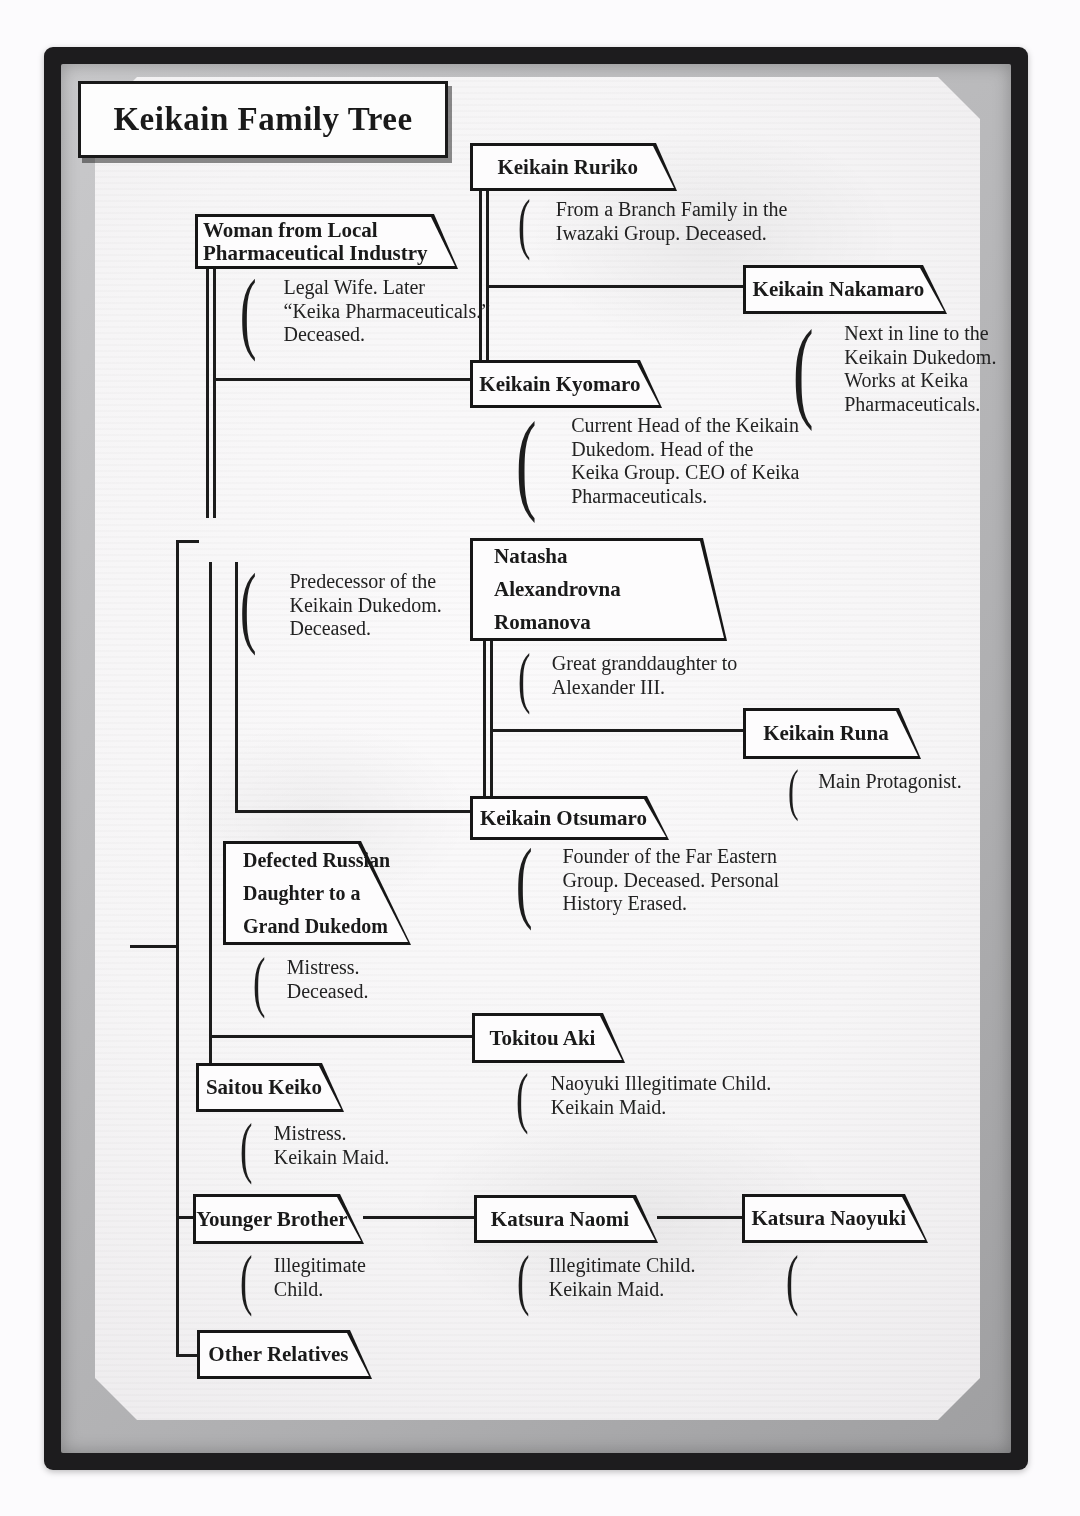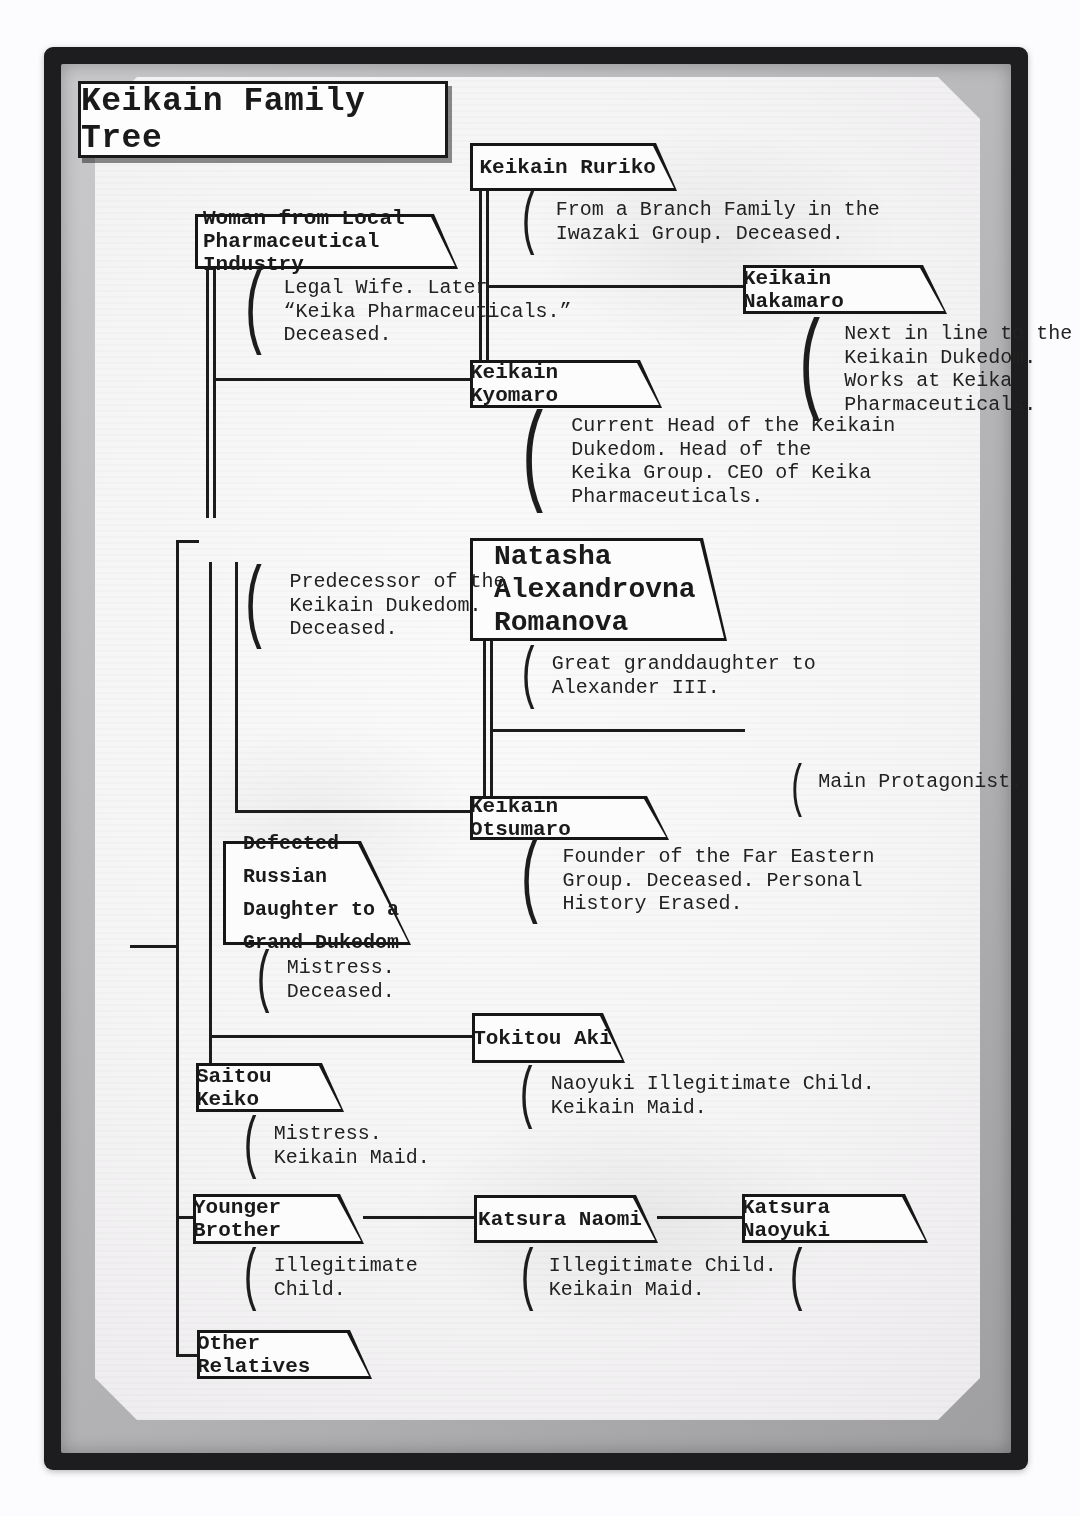--- a/index.html
+++ b/index.html
@@ -1,19 +1,19 @@
 <!DOCTYPE html>
 <html><head>
 <meta charset="utf-8">
 <style>
   html,body{margin:0;padding:0;background:#ffffff;}
   #stage{
     position:relative;width:1080px;height:1516px;overflow:hidden;
     background:#fcfbfd;
-    font-family:Liberation Mono, monospace;
+    font-family:Liberation Serif, serif;
     color:#1a1a1a;
   }
   
   .frame{
     position:absolute;left:44px;top:47px;width:984px;height:1423px;
     background:#1d1c1e;border-radius:9px;
     box-shadow:0 2px 6px rgba(0,0,0,.25);
   }
   .page{
     position:absolute;inset:17px;
@@ -56,21 +56,21 @@
   .nbox .fg{
     position:absolute;inset:3px;background:#fdfcfd;
     clip-path:polygon(0 0,calc(100% - var(--s)) 0,100% 100%,0 100%);
   }
   .nbox .nm{
     position:relative;display:flex;height:100%;align-items:center;justify-content:center;
     padding-right:calc(var(--s)*.55);
     font-weight:bold;font-size:21px;line-height:23px;white-space:pre-line;
   }
   .nbox.left .nm{justify-content:flex-start;padding-left:var(--pl,10px);padding-right:0;}
-  .nbox.tall .nm{font-size:28px;line-height:33px;}
+  .nbox.tall .nm{font-size:21px;line-height:33px;}
   
   .desc{position:absolute;left:var(--x);top:var(--y);display:flex;align-items:flex-start;}
   .desc .br{
     display:block;font-size:var(--bf,68px);line-height:1;font-weight:400;color:#1d1d1d;
     transform:scaleX(.55);transform-origin:0 0;margin-top:-9px;width:.35em;
   }
   .desc .dt{
     margin-left:var(--tm,12px);
     font-size:20px;line-height:23.5px;white-space:pre-line;color:#222;
   }
@@ -144,20 +144,25 @@
 
 
   <div class="nbox left tall" style="--x:470px;--y:538px;--w:257px;--h:103px;--s:24px;--pl:24px;">
     <i class="bg"></i>
       <i class="fg"></i>
     <span class="nm">Natasha
 Alexandrovna
 Romanova</span>
   </div>
 
+  <div class="nbox" style="--x:743px;--y:708px;--w:178px;--h:51px;--s:22px;">
+    <i class="bg"></i>
+      <i class="fg"></i>
+    <span class="nm">Keikain Runa</span>
+  </div>
 
   <div class="nbox" style="--x:470px;--y:796px;--w:199px;--h:44px;--s:22px;">
     <i class="bg"></i>
       <i class="fg"></i>
     <span class="nm">Keikain Otsumaro</span>
   </div>
 
   <div class="nbox left tall" style="--x:223px;--y:841px;--w:188px;--h:104px;--s:50px;--pl:20px;">
     <i class="bg"></i>
       <i class="fg"></i>

